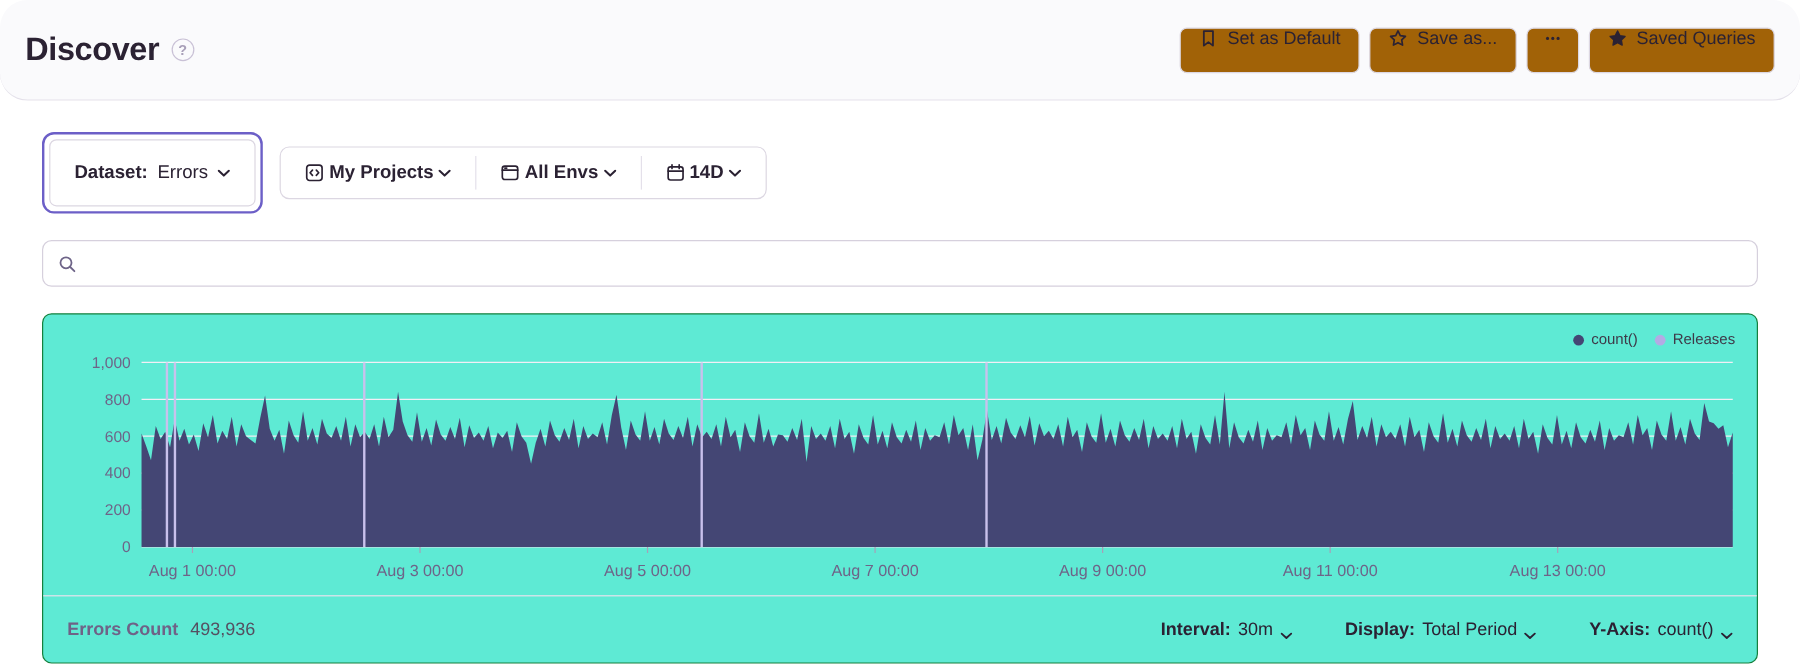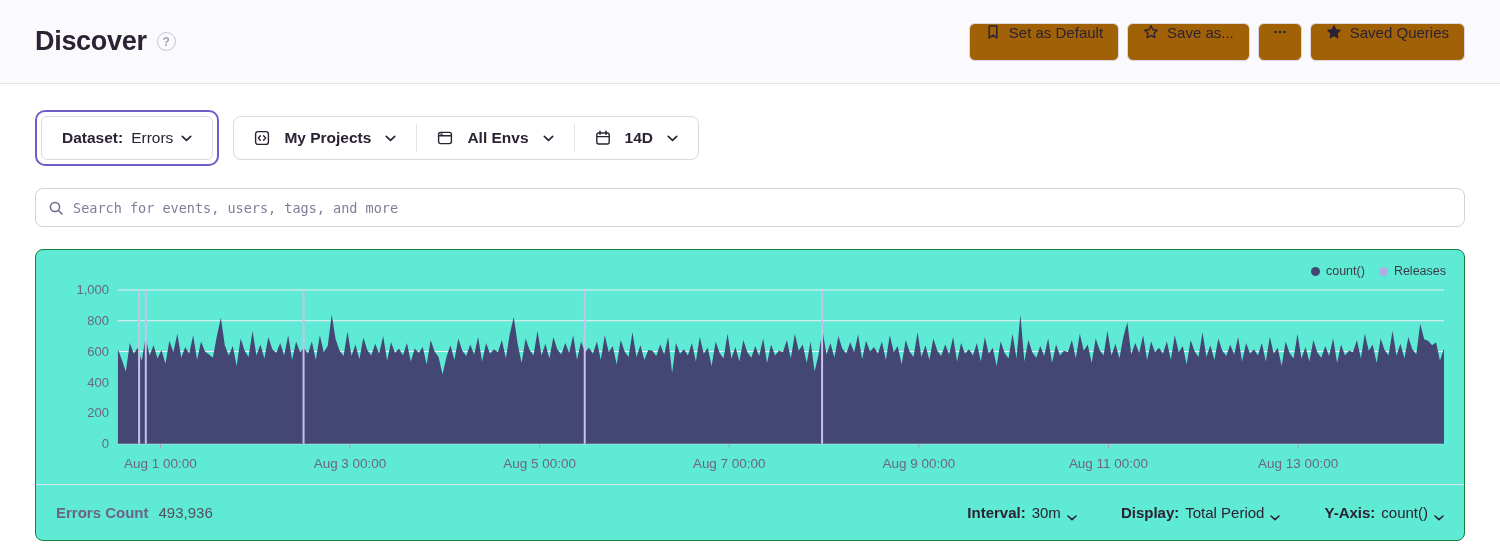--- a/index.html
+++ b/index.html
@@ -1,45 +1,45 @@
 <!DOCTYPE html>
 <html><head>
 <meta charset="utf-8">
 <style>
   * { margin:0; padding:0; box-sizing:border-box; }
   html,body { width:1500px; height:555px; background:#fff; overflow:hidden;
     font-family:"Liberation Sans", sans-serif; color:#2b2233; }
 
   
   .topbar { height:84px; background:#fafafc; border-bottom:1px solid #e4e1ea;
-    display:flex; align-items:center; justify-content:space-between; padding:0 35px; }
+    display:flex; align-items:center; justify-content:space-between; padding:0 21px;border-radius:23px; }
   .title-wrap { display:flex; align-items:center; gap:10px; }
   .page-title { font-size:27px; font-weight:700; letter-spacing:-0.3px; color:#2b2233; }
   .help-icon { width:19px; height:19px; border:1.5px solid #c9c1d6; border-radius:50%;
     color:#a89fb8; font-size:12px; font-weight:700; display:flex; align-items:center;
     justify-content:center; cursor:pointer; }
   .actions { display:flex; align-items:center; gap:8px; }
   .btn { display:inline-flex; gap:8px; height:38px; padding:0 15px;
     background:#a16207; border:1px solid #dcd7e2; border-radius:6px; font-family:inherit;
     font-size:15px; font-weight:400; color:#2b2233; cursor:pointer; white-space:nowrap; }
   .btn svg { flex:0 0 auto; }
   .btn.icon-only { padding:0 13px; }
 
   
   main { padding:26px 35px 0 35px; }
   .filter-row { display:flex; align-items:center; gap:14px; }
   .dataset-highlight { border:2px solid #6c5fc7; border-radius:10px; padding:4px; }
-  .filter-btn { display:inline-flex; align-items:center; gap:8px; height:44px; padding:0 20px;
+  .filter-btn { display:inline-flex; align-items:center; gap:8px; height:56px; padding:0 20px;
     background:#fff; border:1px solid #dcd7e2; border-radius:8px; font-family:inherit;
     font-size:15.5px; color:#2b2233; cursor:pointer; white-space:nowrap; }
   .dataset-highlight .filter-btn { border-radius:6px; }
   .filter-btn b { font-weight:700; }
   .btn-group { display:inline-flex; align-items:stretch; background:#fff;
     border:1px solid #dcd7e2; border-radius:8px; height:44px; overflow:hidden; }
-  .btn-group .seg { display:inline-flex; align-items:center; gap:14px; padding:0 20px;
+  .btn-group .seg { display:inline-flex; align-items:center; gap:4px; padding:0 20px;
     background:transparent; border:none; font-family:inherit; font-size:15.5px;
     font-weight:700; color:#2b2233; cursor:pointer; white-space:nowrap;justify-content:flex-end; }
   .btn-group .divider { width:1px; background:#e4e0ea; margin:7px 0; }
 
   
   .search-bar { margin-top:22px; height:39px; border:1px solid #d6d0dd; border-radius:8px;
     background:#fff; display:flex; align-items:center; padding:0 12px; gap:9px; }
   .search-bar input { flex:1; border:none; outline:none; background:transparent;
     font-family:"DejaVu Sans Mono", monospace; font-size:13.5px; color:#2b2233; }
   .search-bar input::placeholder { color:#857b99; }
@@ -151,21 +151,20 @@
           </svg>
       </button>
     </div>
   </div>
 
   <div class="search-bar">
     <svg width="16" height="16" viewBox="0 0 16 16" fill="none" stroke="#6e6488" stroke-width="1.5" stroke-linecap="round">
         <circle cx="7" cy="7" r="4.6"></circle>
         <line x1="10.5" y1="10.5" x2="14" y2="14"></line>
       </svg>
-    <input type="text" placeholder="Search for events, users, tags, and more" style="">
   </div>
 
   <section class="chart-card">
     <div class="legend">
       <span class="legend-item">
         <i class="dot" style="background: rgb(68, 70, 116);"></i>
         <span>count()</span>
       </span>
       <span class="legend-item">
         <i class="dot" style="background: rgb(179, 171, 228);"></i>

